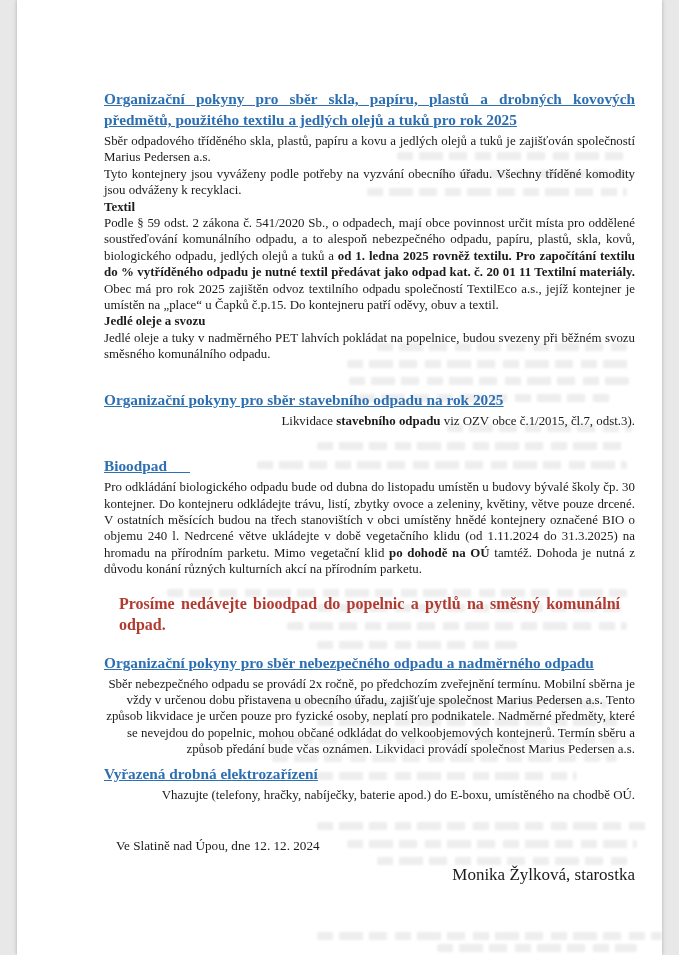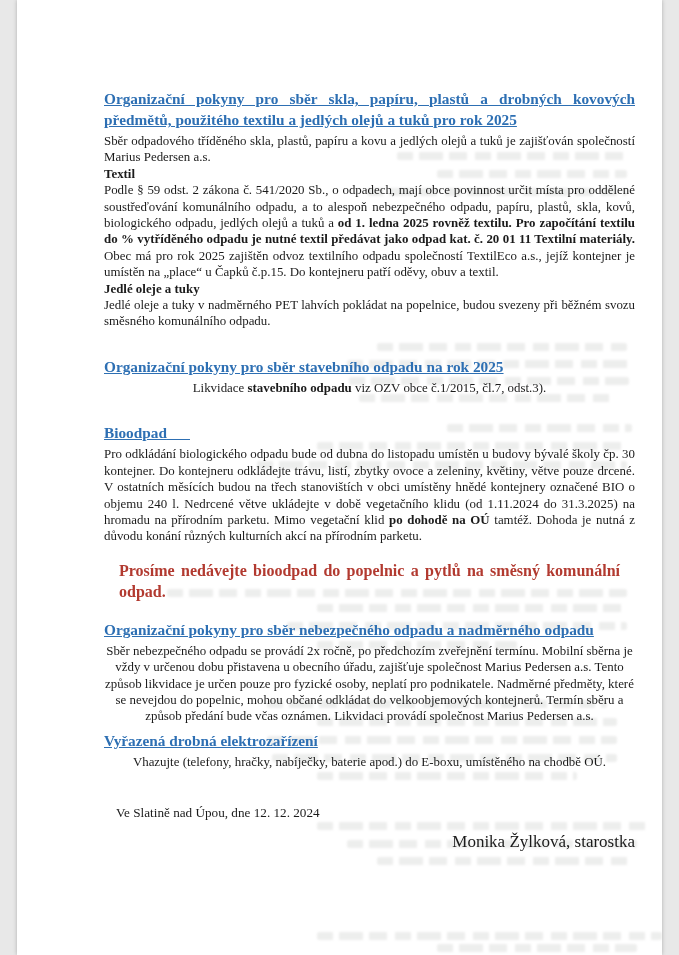--- a/index.html
+++ b/index.html
@@ -31,21 +31,21 @@
   }
   .h-blue.h-left { text-align: left; }
   .h-gap { margin-top: 26px; margin-bottom: 3px; }
   .h1-main { margin-bottom: 3px; }
   .body-p {
     margin: 0;
     font-size: 12.9px;
     line-height: 16.4px;
     text-align: justify;
   }
-  .body-p.left { text-align: center; }
+  .body-p.left { text-align: right; }
   .sub-h {
     margin: 0;
     font-size: 12.9px;
     line-height: 16.4px;
     font-weight: bold;
     text-align: left;
   }
   .b { font-weight: bold; }
   .red-para {
     margin: 15px;
@@ -112,25 +112,26 @@
       <div class="bleed-row" style="left: 360px; top: 857px; width: 255px;"></div>
       <div class="bleed-row" style="left: 300px; top: 932px; width: 345px;"></div>
       <div class="bleed-row" style="left: 420px; top: 944px; width: 200px;"></div>
     </div>
 
   <div class="content">
 
     <h1 class="h-blue h1-main">Organizační pokyny pro sběr skla, papíru, plastů a drobných kovových předmětů, použitého textilu a jedlých olejů a tuků pro rok 2025</h1>
 
     <p class="body-p"><span>Sběr odpadového tříděného skla, plastů, papíru a kovu a jedlých olejů a tuků je zajišťován společností Marius Pedersen a.s.</span></p>
+    <p class="body-p"><span>Tyto kontejnery jsou vyváženy podle potřeby na vyzvání obecního úřadu. Všechny tříděné komodity jsou odváženy k recyklaci.</span></p>
 
     <p class="sub-h">Textil</p>
     <p class="body-p"><span>Podle § 59 odst. 2 zákona č. 541/2020 Sb., o odpadech, mají obce povinnost určit místa pro oddělené soustřeďování komunálního odpadu, a to alespoň nebezpečného odpadu, papíru, plastů, skla, kovů, biologického odpadu, jedlých olejů a tuků a </span><span class="b">od 1. ledna 2025 rovněž textilu.  Pro započítání textilu do % vytříděného odpadu je nutné textil předávat jako odpad kat. č. 20 01 11 Textilní materiály.</span><span> Obec má pro rok 2025 zajištěn odvoz textilního odpadu společností TextilEco a.s., jejíž kontejner je umístěn na „place“ u Čapků č.p.15. Do kontejneru patří oděvy, obuv a textil.</span></p>
 
-    <p class="sub-h">Jedlé oleje a tuky</p>
+    <p class="sub-h">Jedlé oleje a svozu</p>
     <p class="body-p"><span>Jedlé oleje a tuky v nadměrného PET lahvích pokládat na popelnice, budou svezeny při běžném svozu směsného komunálního odpadu.</span></p>
 
     <h2 class="h-blue h-left h-gap">Organizační pokyny pro sběr stavebního odpadu na rok 2025</h2>
     <p class="body-p left"><span>Likvidace </span><span class="b">stavebního odpadu</span><span> viz OZV obce č.1/2015, čl.7, odst.3).</span></p>
 
     <h2 class="h-blue h-left h-gap"><span>Bioodpad</span><span class="uext">&nbsp;&nbsp;&nbsp;&nbsp;&nbsp;&nbsp;</span></h2>
     <p class="body-p"><span>Pro odkládání biologického odpadu bude od dubna do listopadu umístěn u budovy bývalé školy čp. 30 kontejner.  Do kontejneru odkládejte trávu, listí, zbytky ovoce a zeleniny, květiny, větve pouze drcené. V ostatních měsících budou na třech stanovištích v obci umístěny hnědé kontejnery označené BIO o objemu 240 l. Nedrcené větve ukládejte v době vegetačního klidu (od 1.11.2024 do 31.3.2025) na hromadu na přírodním parketu. Mimo vegetační klid </span><span class="b">po dohodě na OÚ</span><span> tamtéž. Dohoda je nutná z důvodu konání různých kulturních akcí na přírodním parketu.</span></p>
     <p class="red-para">Prosíme nedávejte bioodpad do popelnic a pytlů na směsný komunální odpad.</p>
 
     <h2 class="h-blue h-gap" style="margin-top:17px">Organizační pokyny pro sběr nebezpečného odpadu a nadměrného odpadu</h2>

